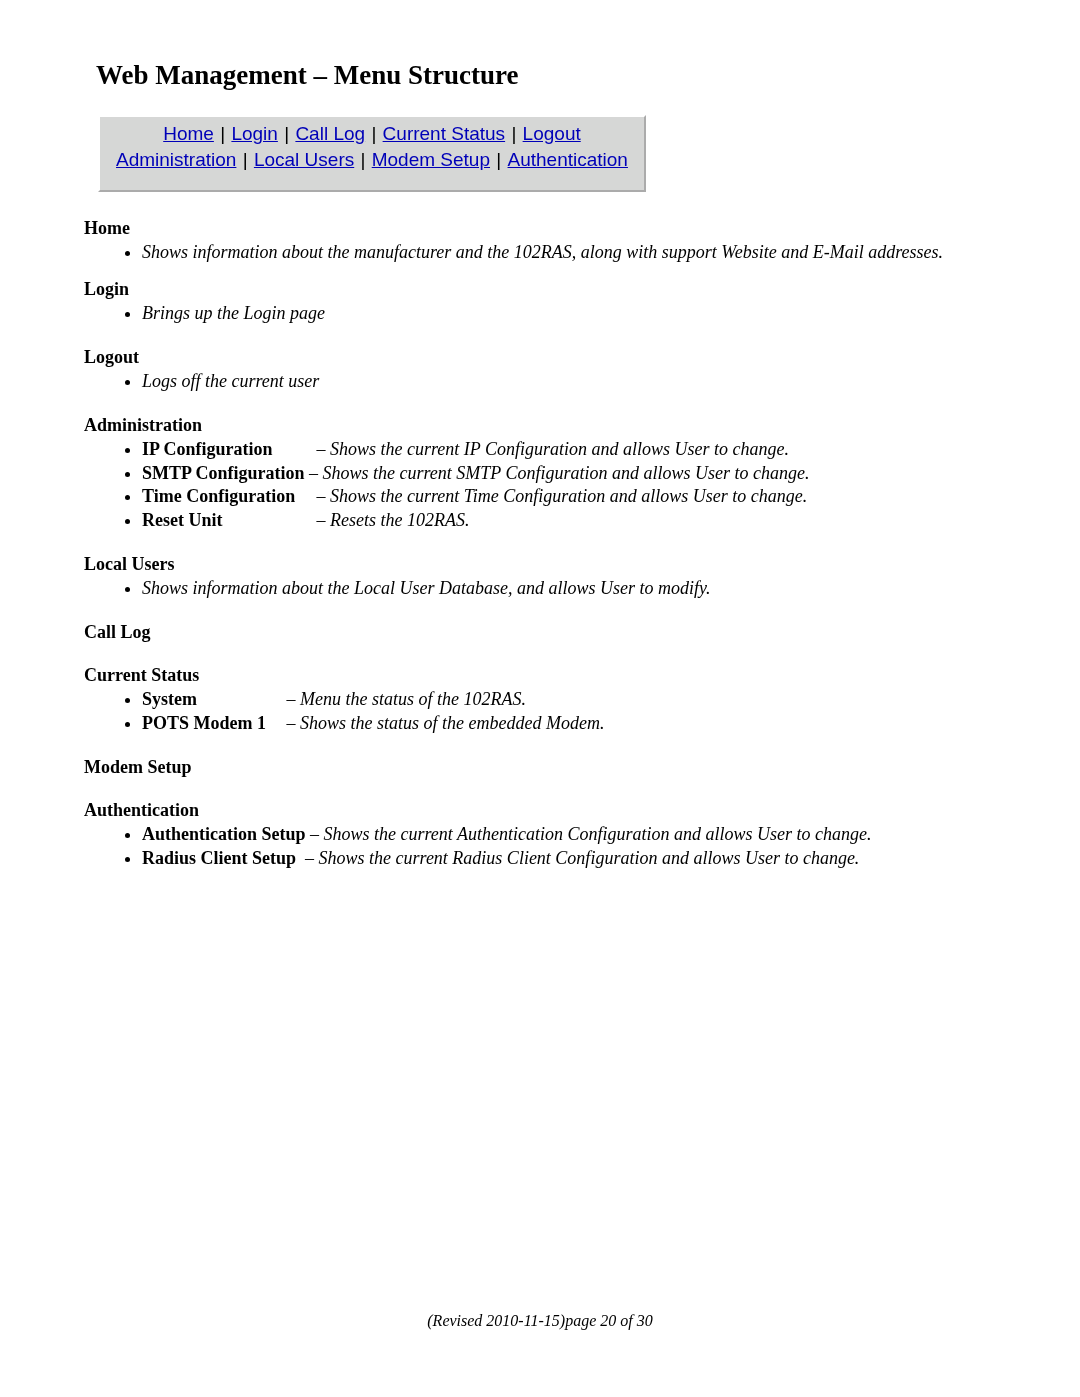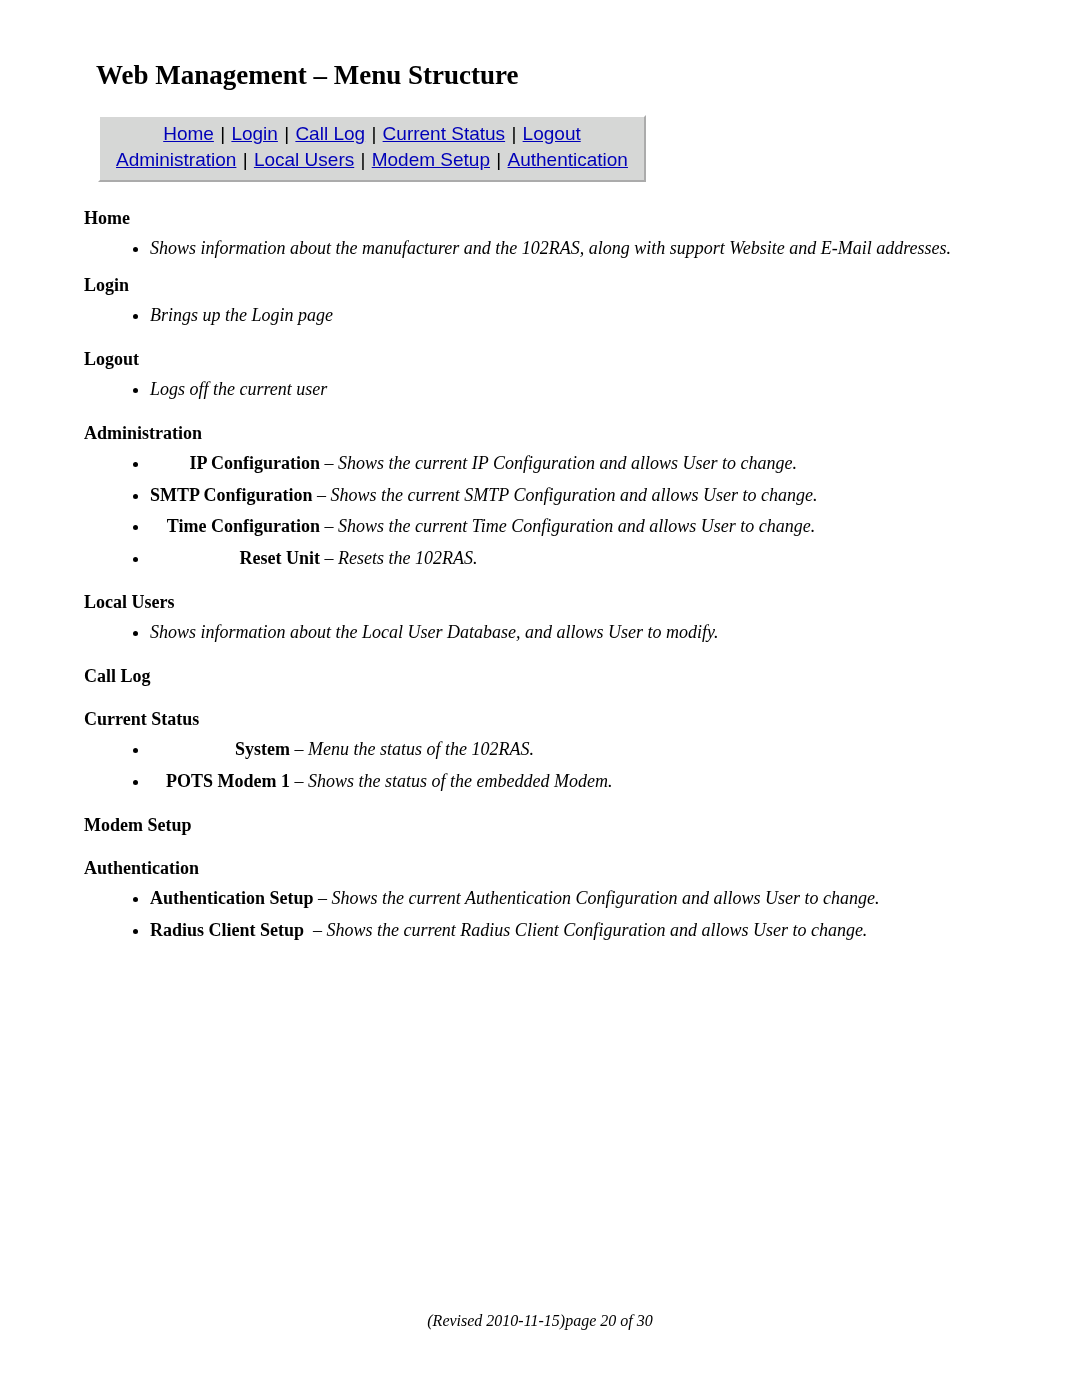--- a/index.html
+++ b/index.html
@@ -16,21 +16,21 @@
   }
   h1 {
     font-size: 27px;
     font-weight: bold;
     margin: 0 0 24px 12px;
   }
   .nav-box {
     display: inline-block;
     background: #d6d7d6;
     border: 2px outset #fff;
-    padding: 4px 16px 8px 16px;
+    padding: 4px 16px 18px 16px;
     margin-left: 14px;
     margin-bottom: 26px;
     font-family: Arial, Helvetica, sans-serif;
     font-size: 19px;
     line-height: 1.35;
     text-align: center;
   }
   .nav-box a {
     color: #0000B8;
     text-decoration: underline;
@@ -47,28 +47,27 @@
   }
   .block {
     margin-bottom: 14px;
   }
   ul.menu {
     list-style-type: disc;
     margin: 2px 0 0 0;
     padding-left: 58px;
   }
   ul.menu li {
-    margin: 8px;
+    margin: 0;
     padding: 0;
     line-height: 1.3;
   }
   .item-label {
     font-weight: bold;
     display: inline-block;
-    text-align: right;
   }
   .item-desc {
     font-style: italic;
   }
   .w-140 { min-width: 140px; }
   .w-170 { min-width: 170px; }
   .w-190 { min-width: 188px; }
   .footer {
     position: absolute;
     bottom: 67px;

